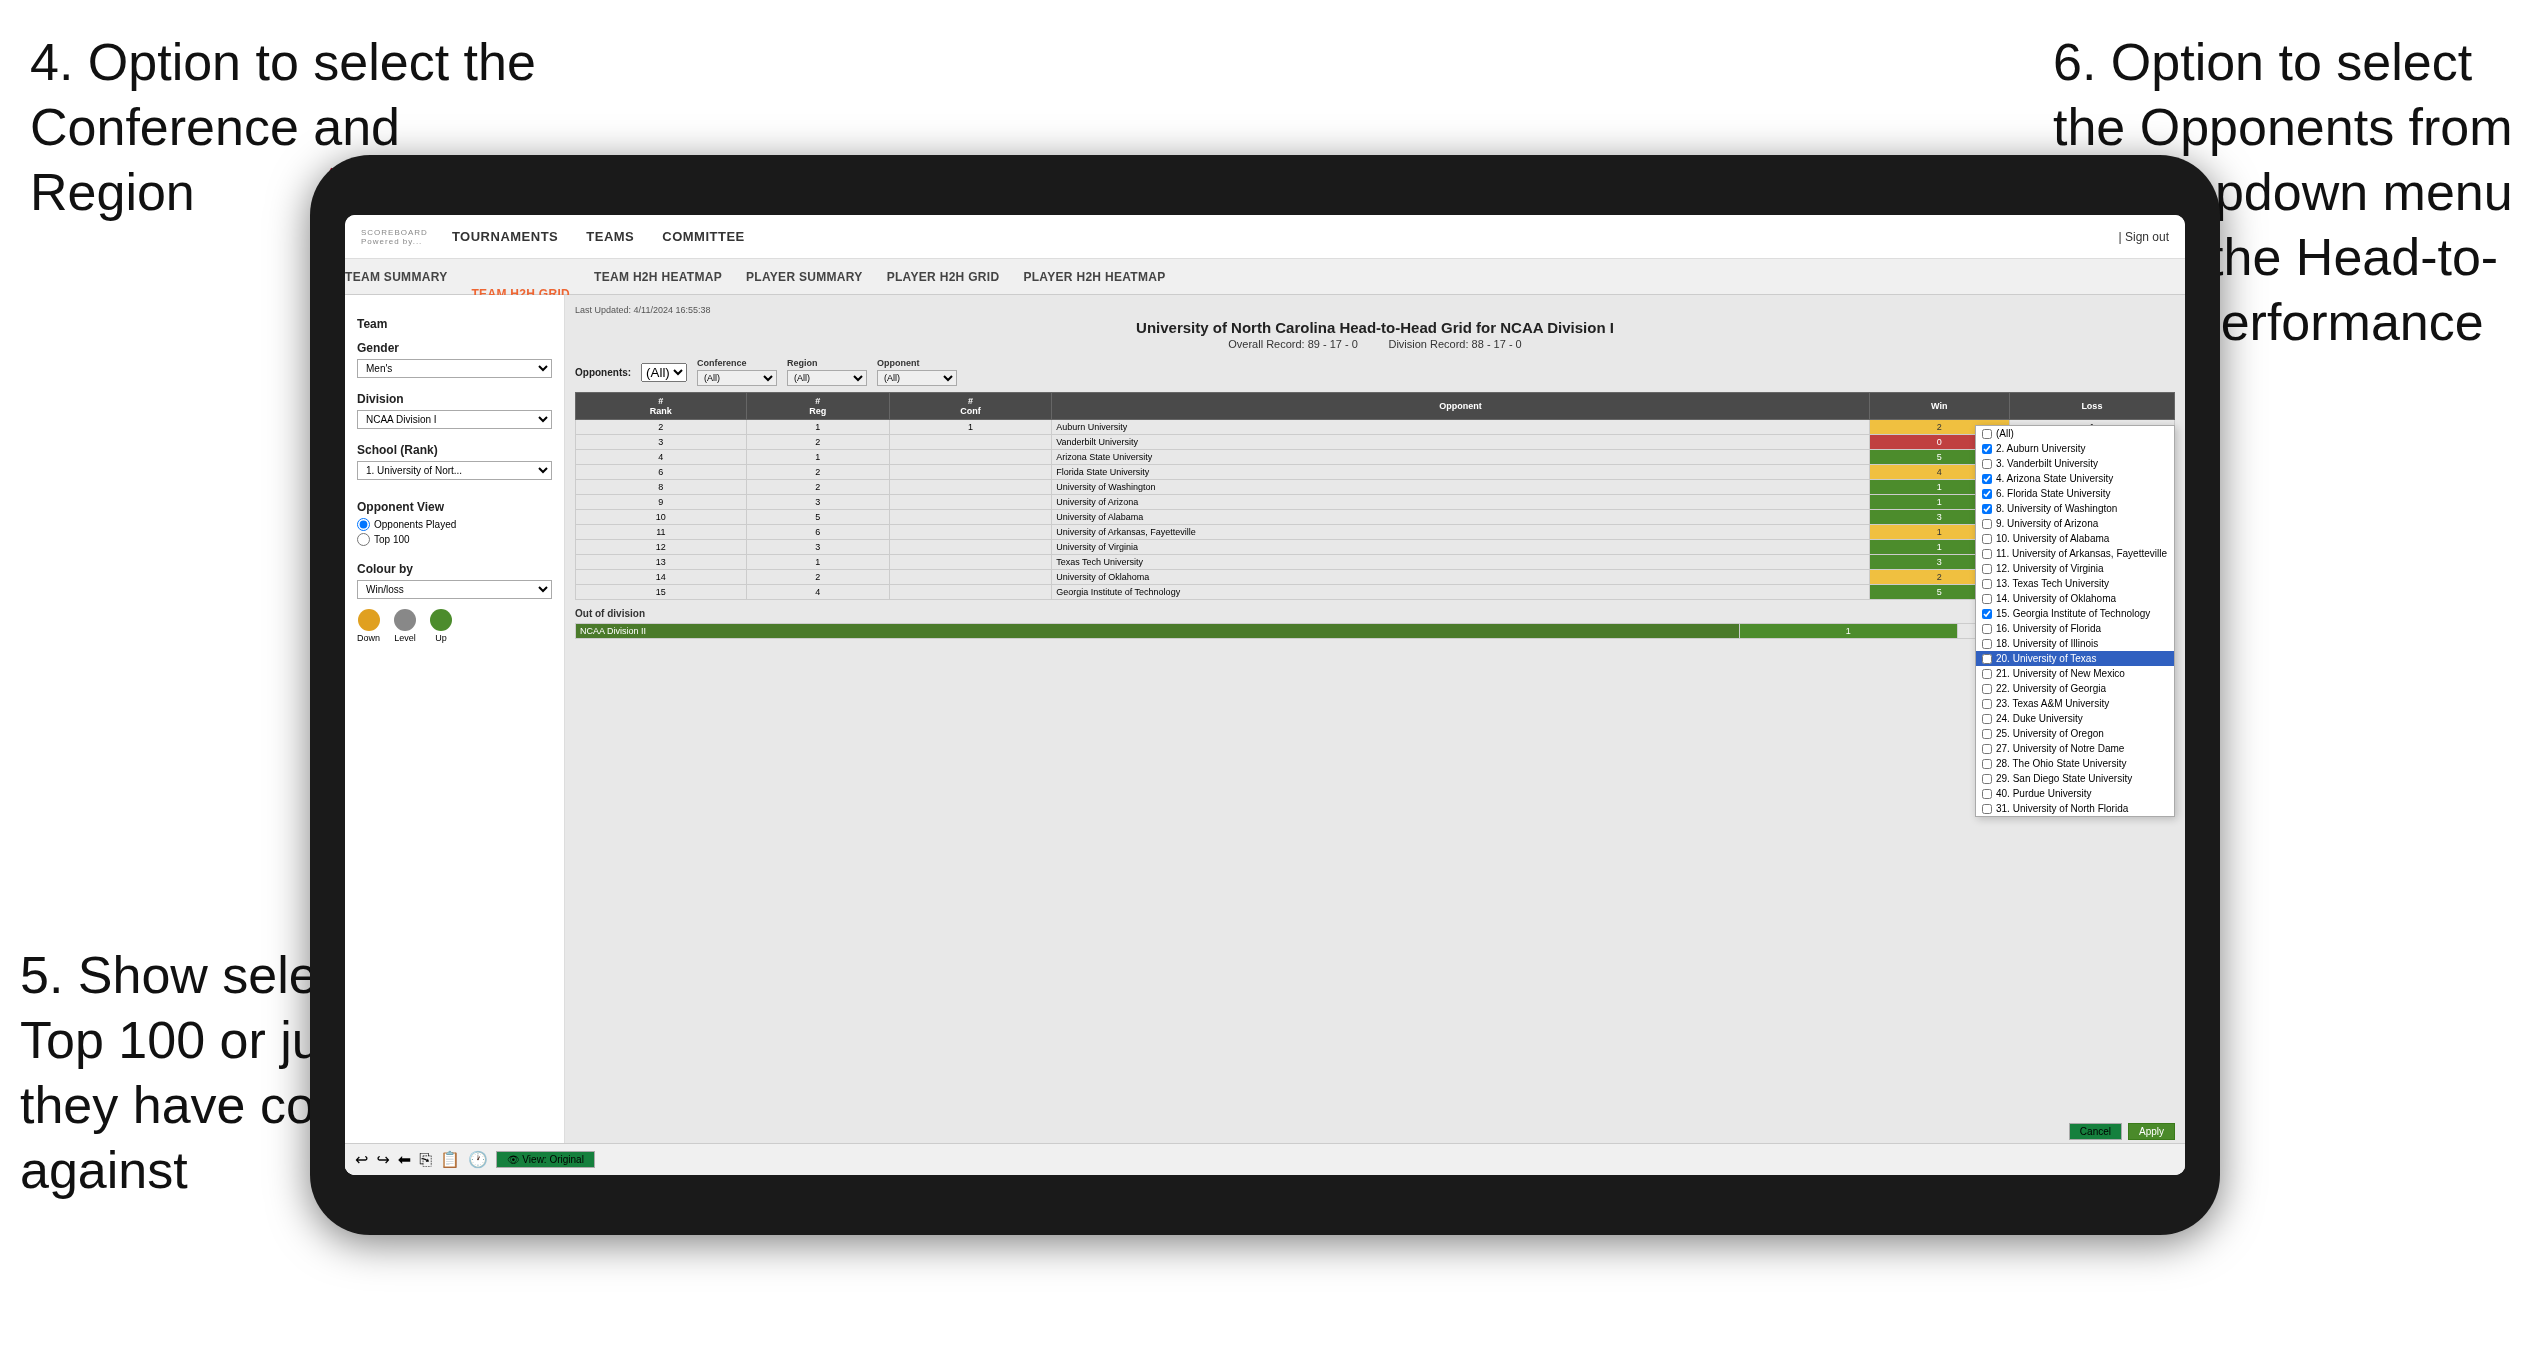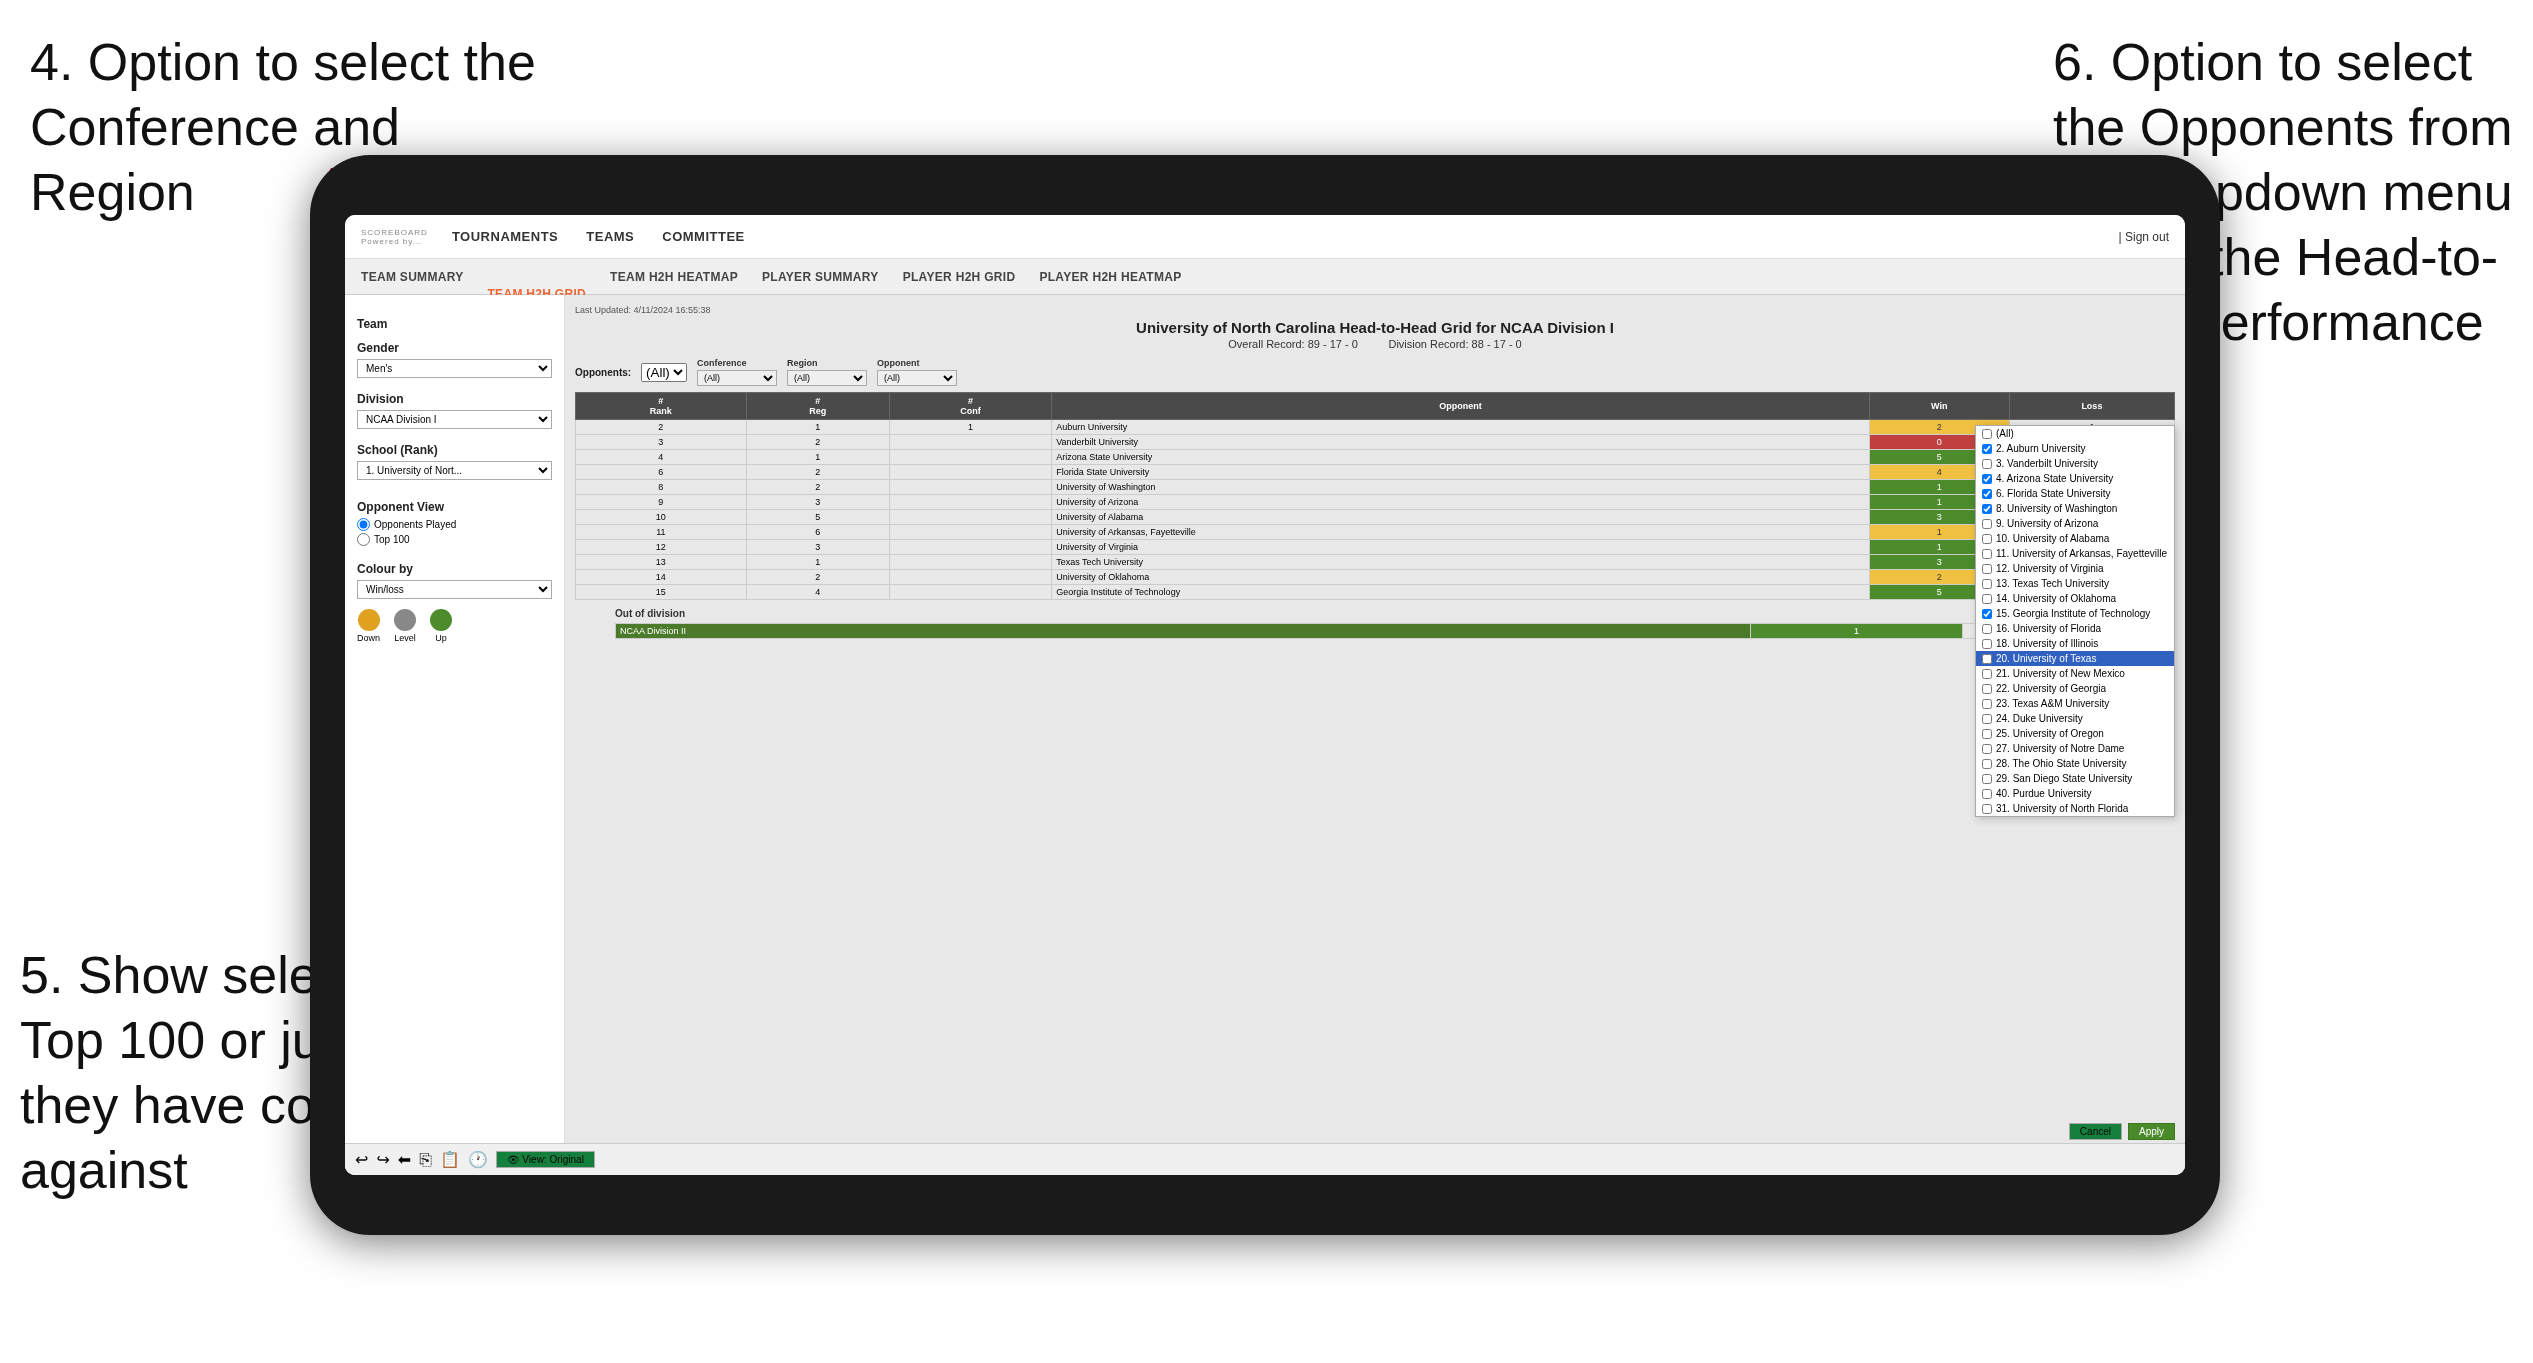--- a/index.html
+++ b/index.html
@@ -102,21 +102,21 @@
       font-size: 12px;
       color: #333;
     }
 
     
     .sub-nav {
       background: #f0f0f0;
       display: flex;
       align-items: center;
       height: 36px;
-      padding: 0 16px;
+      padding: 0 0;
       gap: 24px;
       border-bottom: 1px solid #ccc;
       flex-shrink: 0;
     }
 
     .sub-nav a {
       font-size: 12px;
       color: #444;
       text-decoration: none;
       font-weight: 600;
@@ -292,21 +292,20 @@
 
     .data-table td.team-name {
       text-align: left;
     }
 
     .cell-green { background: #4c8c2c; color: #fff; }
 
     
     .out-of-division {
       margin-top: 8px;
-      margin-left: 40px;
     }
 
     .out-label {
       font-size: 10px;
       font-weight: 600;
       color: #333;
       margin-bottom: 4px;
     }
 
     

